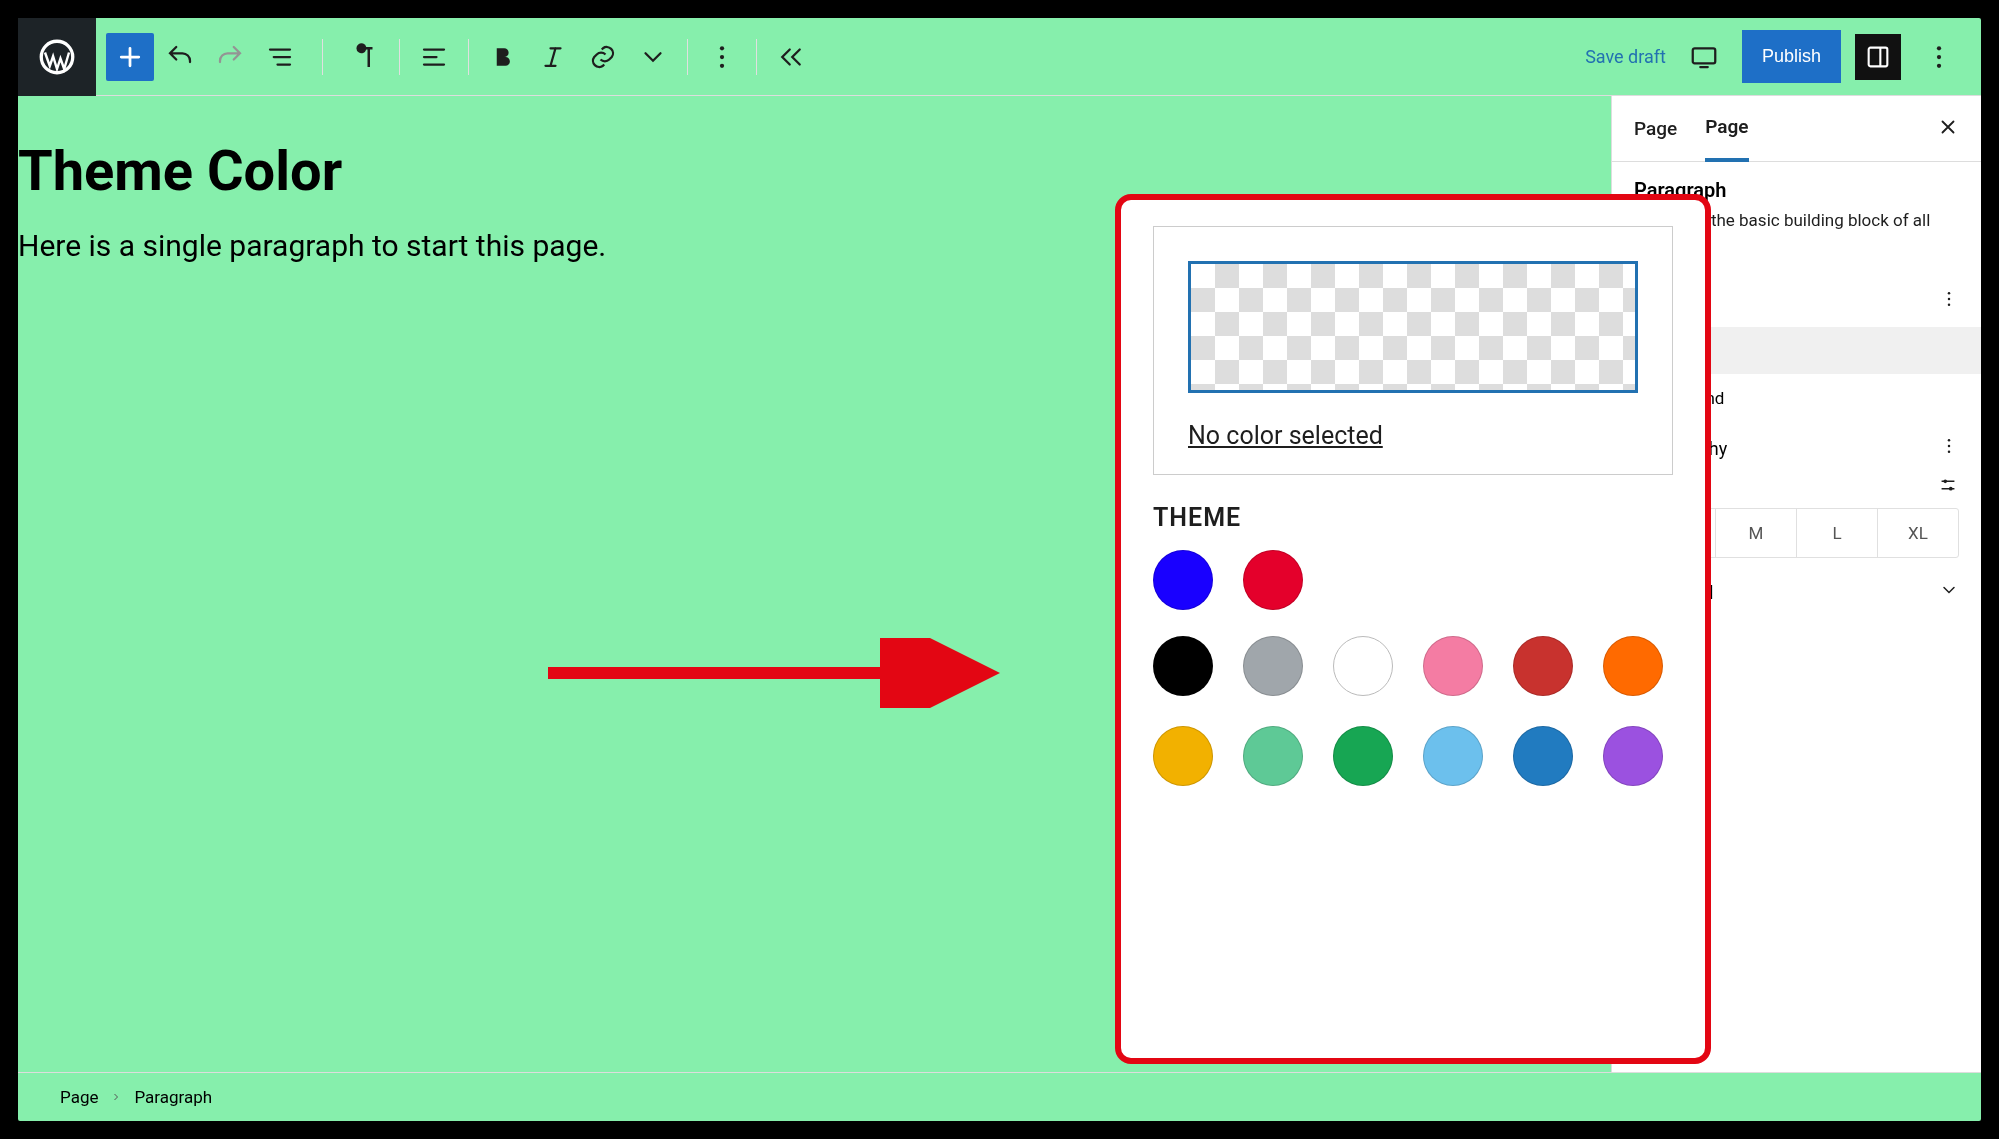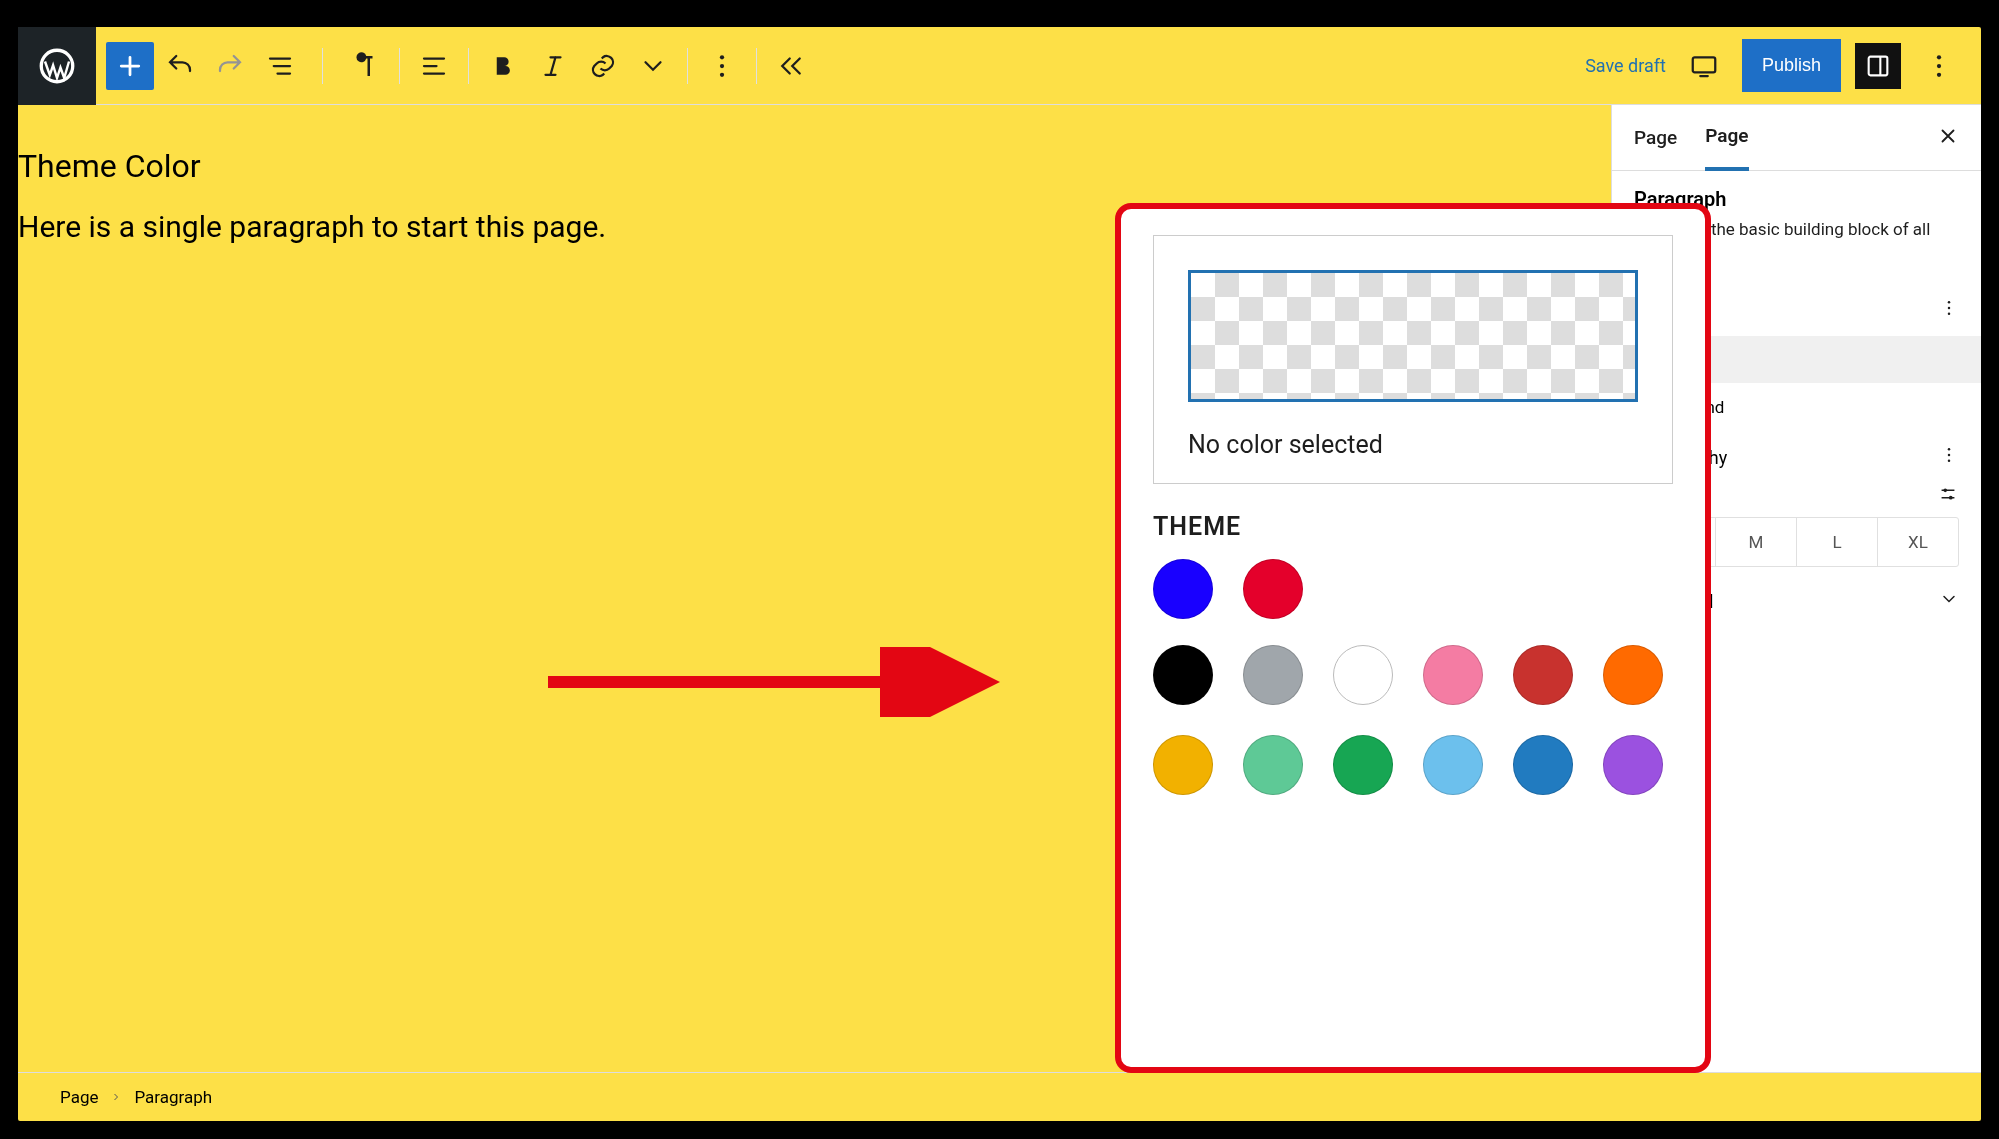--- a/index.html
+++ b/index.html
@@ -1,33 +1,33 @@
 <!DOCTYPE html>
 <html><head>
 <meta charset="utf-8">
 <style>
 * { margin: 0; padding: 0; box-sizing: border-box; }
 body { font-family: -apple-system, BlinkMacSystemFont, "Segoe UI", Roboto, Helvetica, Arial, sans-serif; background: #000; width: 1999px; height: 1139px; overflow: hidden; }
-.frame { background: #fde047; position: absolute; inset: 18px; border-radius: 2px; display: flex; flex-direction: column; margin-top: 9px; }
+.frame { background: #86efac; position: absolute; inset: 18px; border-radius: 2px; display: flex; flex-direction: column; }
 .topbar { display: flex; align-items: center; height: 78px; border-bottom: 1px solid #ddd; }
 .wp-logo { width: 78px; height: 78px; background: #1d2327; display: flex; align-items: center; justify-content: center; }
 .wp-logo svg { width: 36px; height: 36px; }
 .tool-group { display: flex; align-items: center; gap: 2px; padding: 0 10px; }
 .icon-btn { width: 48px; height: 48px; display: flex; align-items: center; justify-content: center; cursor: pointer; border-radius: 2px; color: #1e1e1e; }
 .icon-btn.add { background: #1e6fc7; color: #fff; }
 .icon-btn svg { width: 30px; height: 30px; }
 .sep { width: 1px; height: 36px; background: #e0e0e0; margin: 0 8px; }
 .top-right { margin-left: auto; display: flex; align-items: center; gap: 14px; padding-right: 18px; }
 .save-draft { color: #2271b1; font-size: 18px; cursor: pointer; }
 .publish-btn { background: #1e6fc7; color: #fff; padding: 16px 20px; font-size: 18px; cursor: pointer; border: none; }
 .panel-btn { width: 46px; height: 46px; background: #111; display: flex; align-items: center; justify-content: center; }
 .panel-btn svg { stroke: #fff; }
 .body { flex: 1; display: flex; position: relative; overflow: hidden; }
 .canvas { flex: 1; position: relative; padding: 42px 0 0 0; }
-.page-title { font-size: 32px; font-weight: 400; padding: 0 0 24px 0; }
+.page-title { font-size: 56px; font-weight: 700; padding: 0 0 24px 0; }
 .para { font-size: 30px; padding-bottom: 18px; }
 .sidebar { width: 370px; border-left: 1px solid #ddd; display: flex; flex-direction: column; background: #fff; position: relative; }
 .sb-tabs { display: flex; align-items: center; border-bottom: 1px solid #ddd; height: 66px; padding: 0 22px; gap: 28px; }
 .sb-tab { font-size: 19px; font-weight: 500; color: #1e1e1e; padding: 20px 0; cursor: pointer; }
 .sb-tab.active { border-bottom: 4px solid #2271b1; font-weight: 600; }
 .sb-close { margin-left: auto; cursor: pointer; }
 .sb-section { padding: 16px 22px; }
 .sb-heading { font-size: 20px; font-weight: 600; margin-bottom: 6px; }
 .sb-desc { font-size: 17px; line-height: 1.5; color: #1e1e1e; }
 .sb-panel-row { display: flex; align-items: center; justify-content: space-between; padding: 14px 22px; }
@@ -35,21 +35,21 @@
 .sb-row-hover { background: #f0f0f0; padding: 14px 22px; }
 .sb-bgrow { padding: 14px 22px; font-size: 17px; }
 .size-btns { display: flex; border: 1px solid #e0e0e0; border-radius: 3px; margin: 0 22px; }
 .size-btn { flex: 1; text-align: center; padding: 14px 0; font-size: 17px; color: #555; border-right: 1px solid #e0e0e0; cursor: pointer; }
 .size-btn:last-child { border-right: none; }
 .adv-row { display: flex; align-items: center; justify-content: space-between; padding: 22px; }
 .breadcrumb { border-top: 1px solid #ddd; padding: 14px 42px; font-size: 17px; display: flex; align-items: center; gap: 12px; }
 .color-popover { position: absolute; left: 1097px; top: 176px; width: 596px; height: 870px; background: #fff; border: 6px solid #e30613; border-radius: 16px; padding: 26px 32px; z-index: 50; }
 .swatch-box { border: 1px solid #ccc; padding: 34px 34px 24px 34px; margin-bottom: 28px; }
 .checker { width: 100%; height: 132px; border: 3px solid #2271b1; background-image: repeating-conic-gradient(#ddd 0 25%, #fff 0 50%); background-size: 48px 48px; }
-.no-color { font-size: 25px; padding-top: 28px; color: #1e1e1e; }
+.no-color { font-size: 25px; padding-top: 28px; color: #1e1e1e; text-decoration: underline; }
 .section-label { font-size: 25px; font-weight: 600; letter-spacing: 1px; color: #1e1e1e; margin: 18px 0; }
 .swatches { display: flex; flex-wrap: wrap; gap: 30px; margin-bottom: 26px; }
 .swatch { width: 60px; height: 60px; border-radius: 50%; cursor: pointer; border: 1px solid rgba(0,0,0,0.15); }
 .swatch.white { border: 1px solid #bbb; }
 .clear-btn { display: block; text-align: right; color: #2271b1; font-size: 25px; cursor: pointer; padding-top: 16px; }
 .arrow { position: absolute; left: 530px; top: 620px; z-index: 40; }
 </style>
 </head>
 <body>
 

